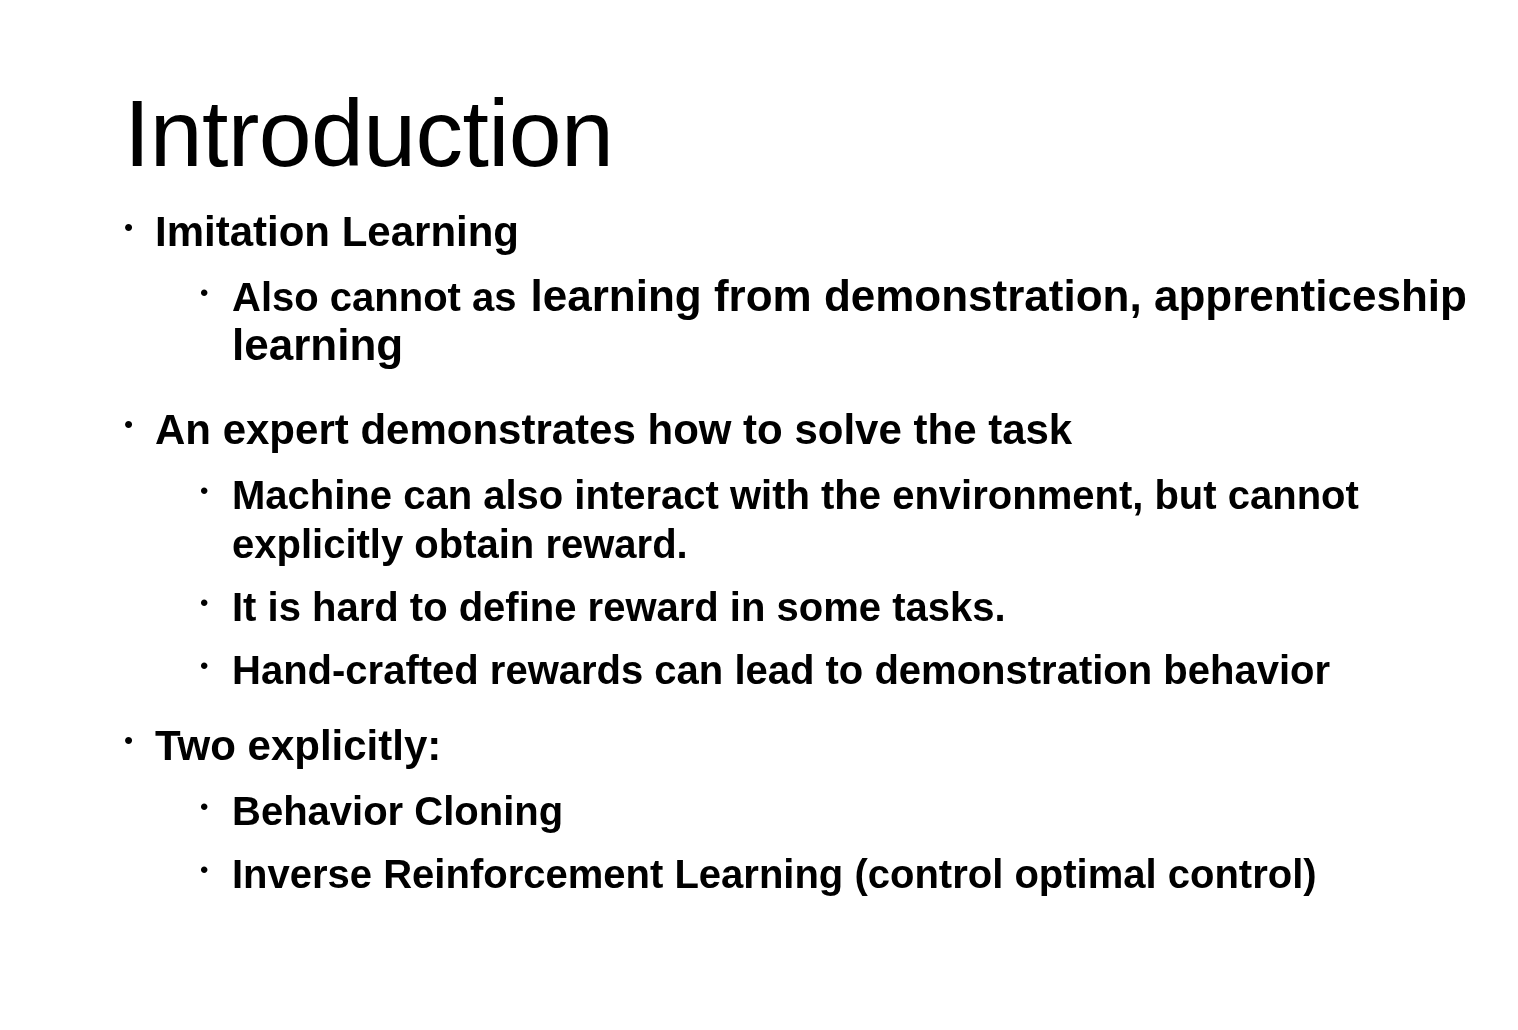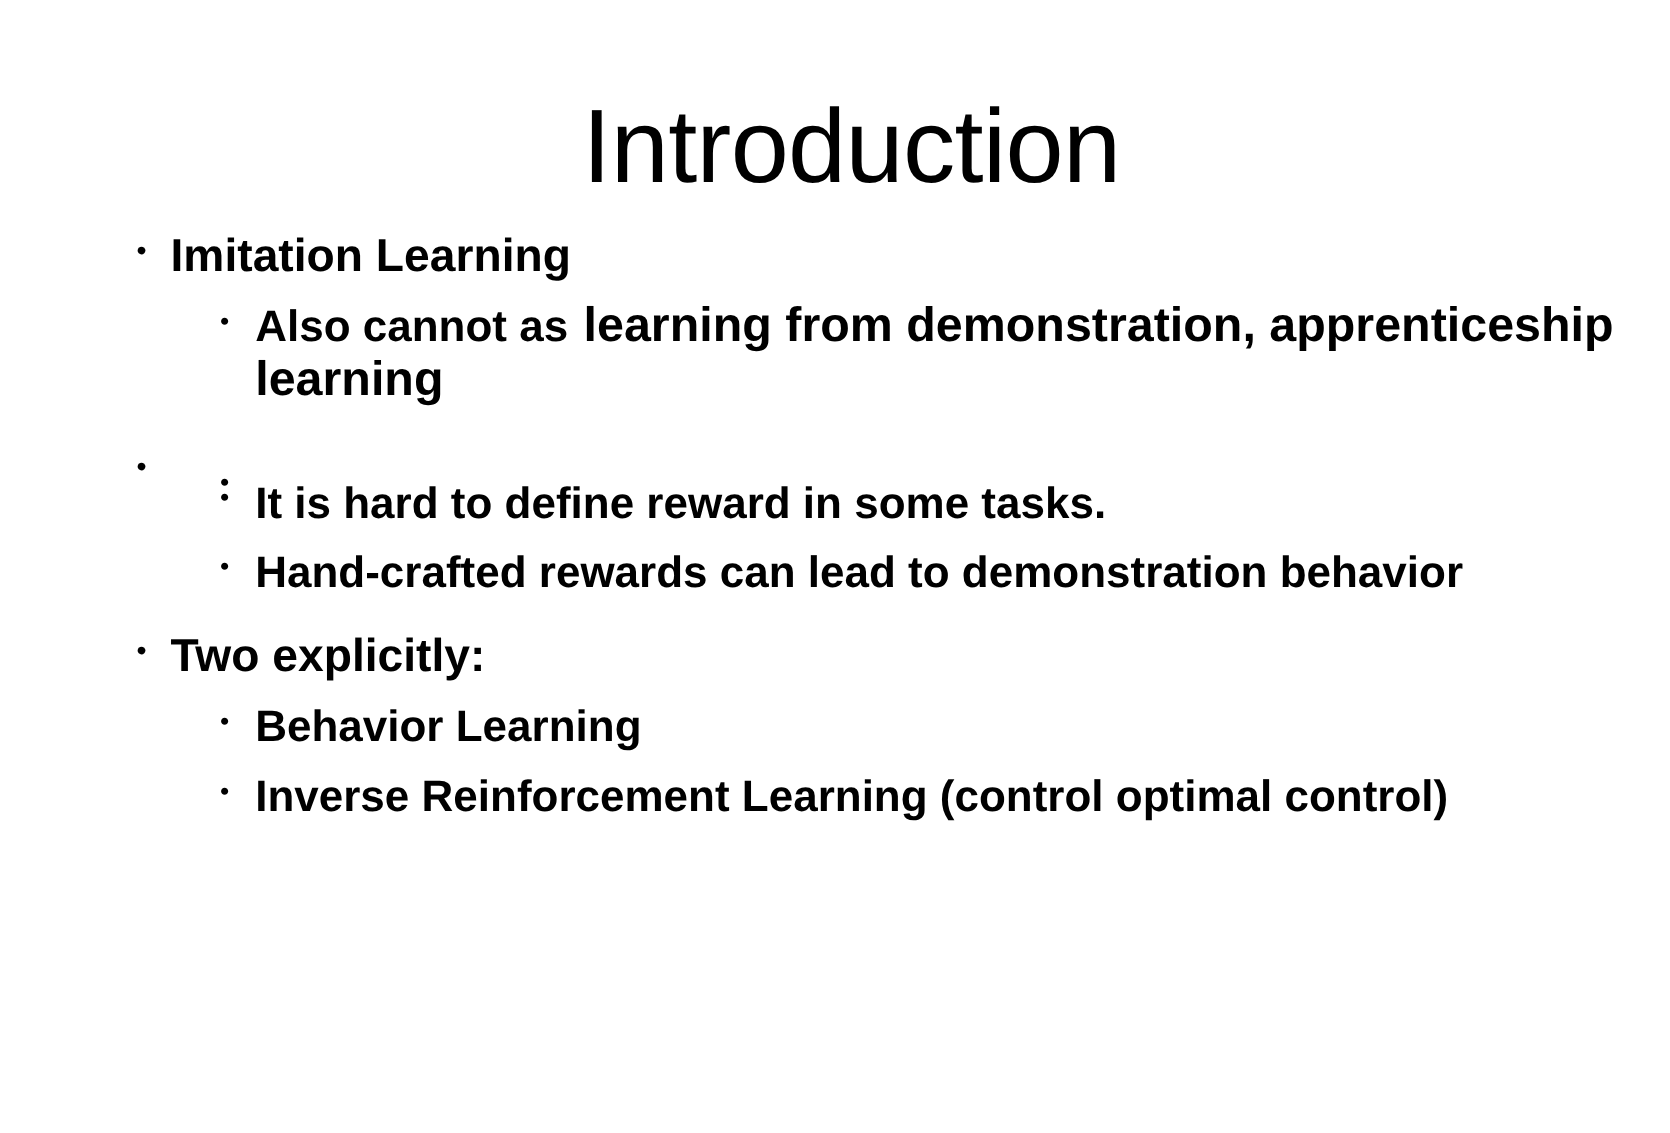--- a/index.html
+++ b/index.html
@@ -25,21 +25,20 @@
     position: absolute;
     left: 124px;
     top: 18px;
     width: 1300px;
     font-size: 95px;
     line-height: 1.08;
     font-weight: 400;
     letter-spacing: -0.6px;
     color: #000000;
     white-space: nowrap;
-    text-align: center;
   }
 
   
   .body-content {
     position: absolute;
     left: 0;
     top: 206px;
     width: 1518px;
   }
 
@@ -120,26 +119,28 @@
 
     <div class="bullet-row lvl2">
       <span class="marker">•</span>
       <span class="txt"><span>Also cannot as</span><span class="run-gap"></span><span class="run-small">learning from demonstration, apprenticeship learning</span></span>
     </div>
 
     <div class="gap-lg"></div>
 
     <div class="bullet-row lvl1">
       <span class="marker">•</span>
+      <span class="txt">An expert demonstrates how to solve the task</span>
     </div>
 
     <div class="gap-sm"></div>
 
     <div class="bullet-row lvl2">
       <span class="marker">•</span>
+      <span class="txt">Machine can also interact with the environment, but cannot explicitly obtain reward.</span>
     </div>
 
     <div class="gap-sm"></div>
 
     <div class="bullet-row lvl2">
       <span class="marker">•</span>
       <span class="txt">It is hard to define reward in some tasks.</span>
     </div>
 
     <div class="gap-sm"></div>
@@ -153,21 +154,21 @@
 
     <div class="bullet-row lvl1">
       <span class="marker">•</span>
       <span class="txt">Two explicitly:</span>
     </div>
 
     <div class="gap-sm"></div>
 
     <div class="bullet-row lvl2">
       <span class="marker">•</span>
-      <span class="txt">Behavior Learning</span>
+      <span class="txt">Behavior Cloning</span>
     </div>
 
     <div class="gap-sm"></div>
 
     <div class="bullet-row lvl2">
       <span class="marker">•</span>
       <span class="txt">Inverse Reinforcement Learning (control optimal control)</span>
     </div>
 
   </div>

